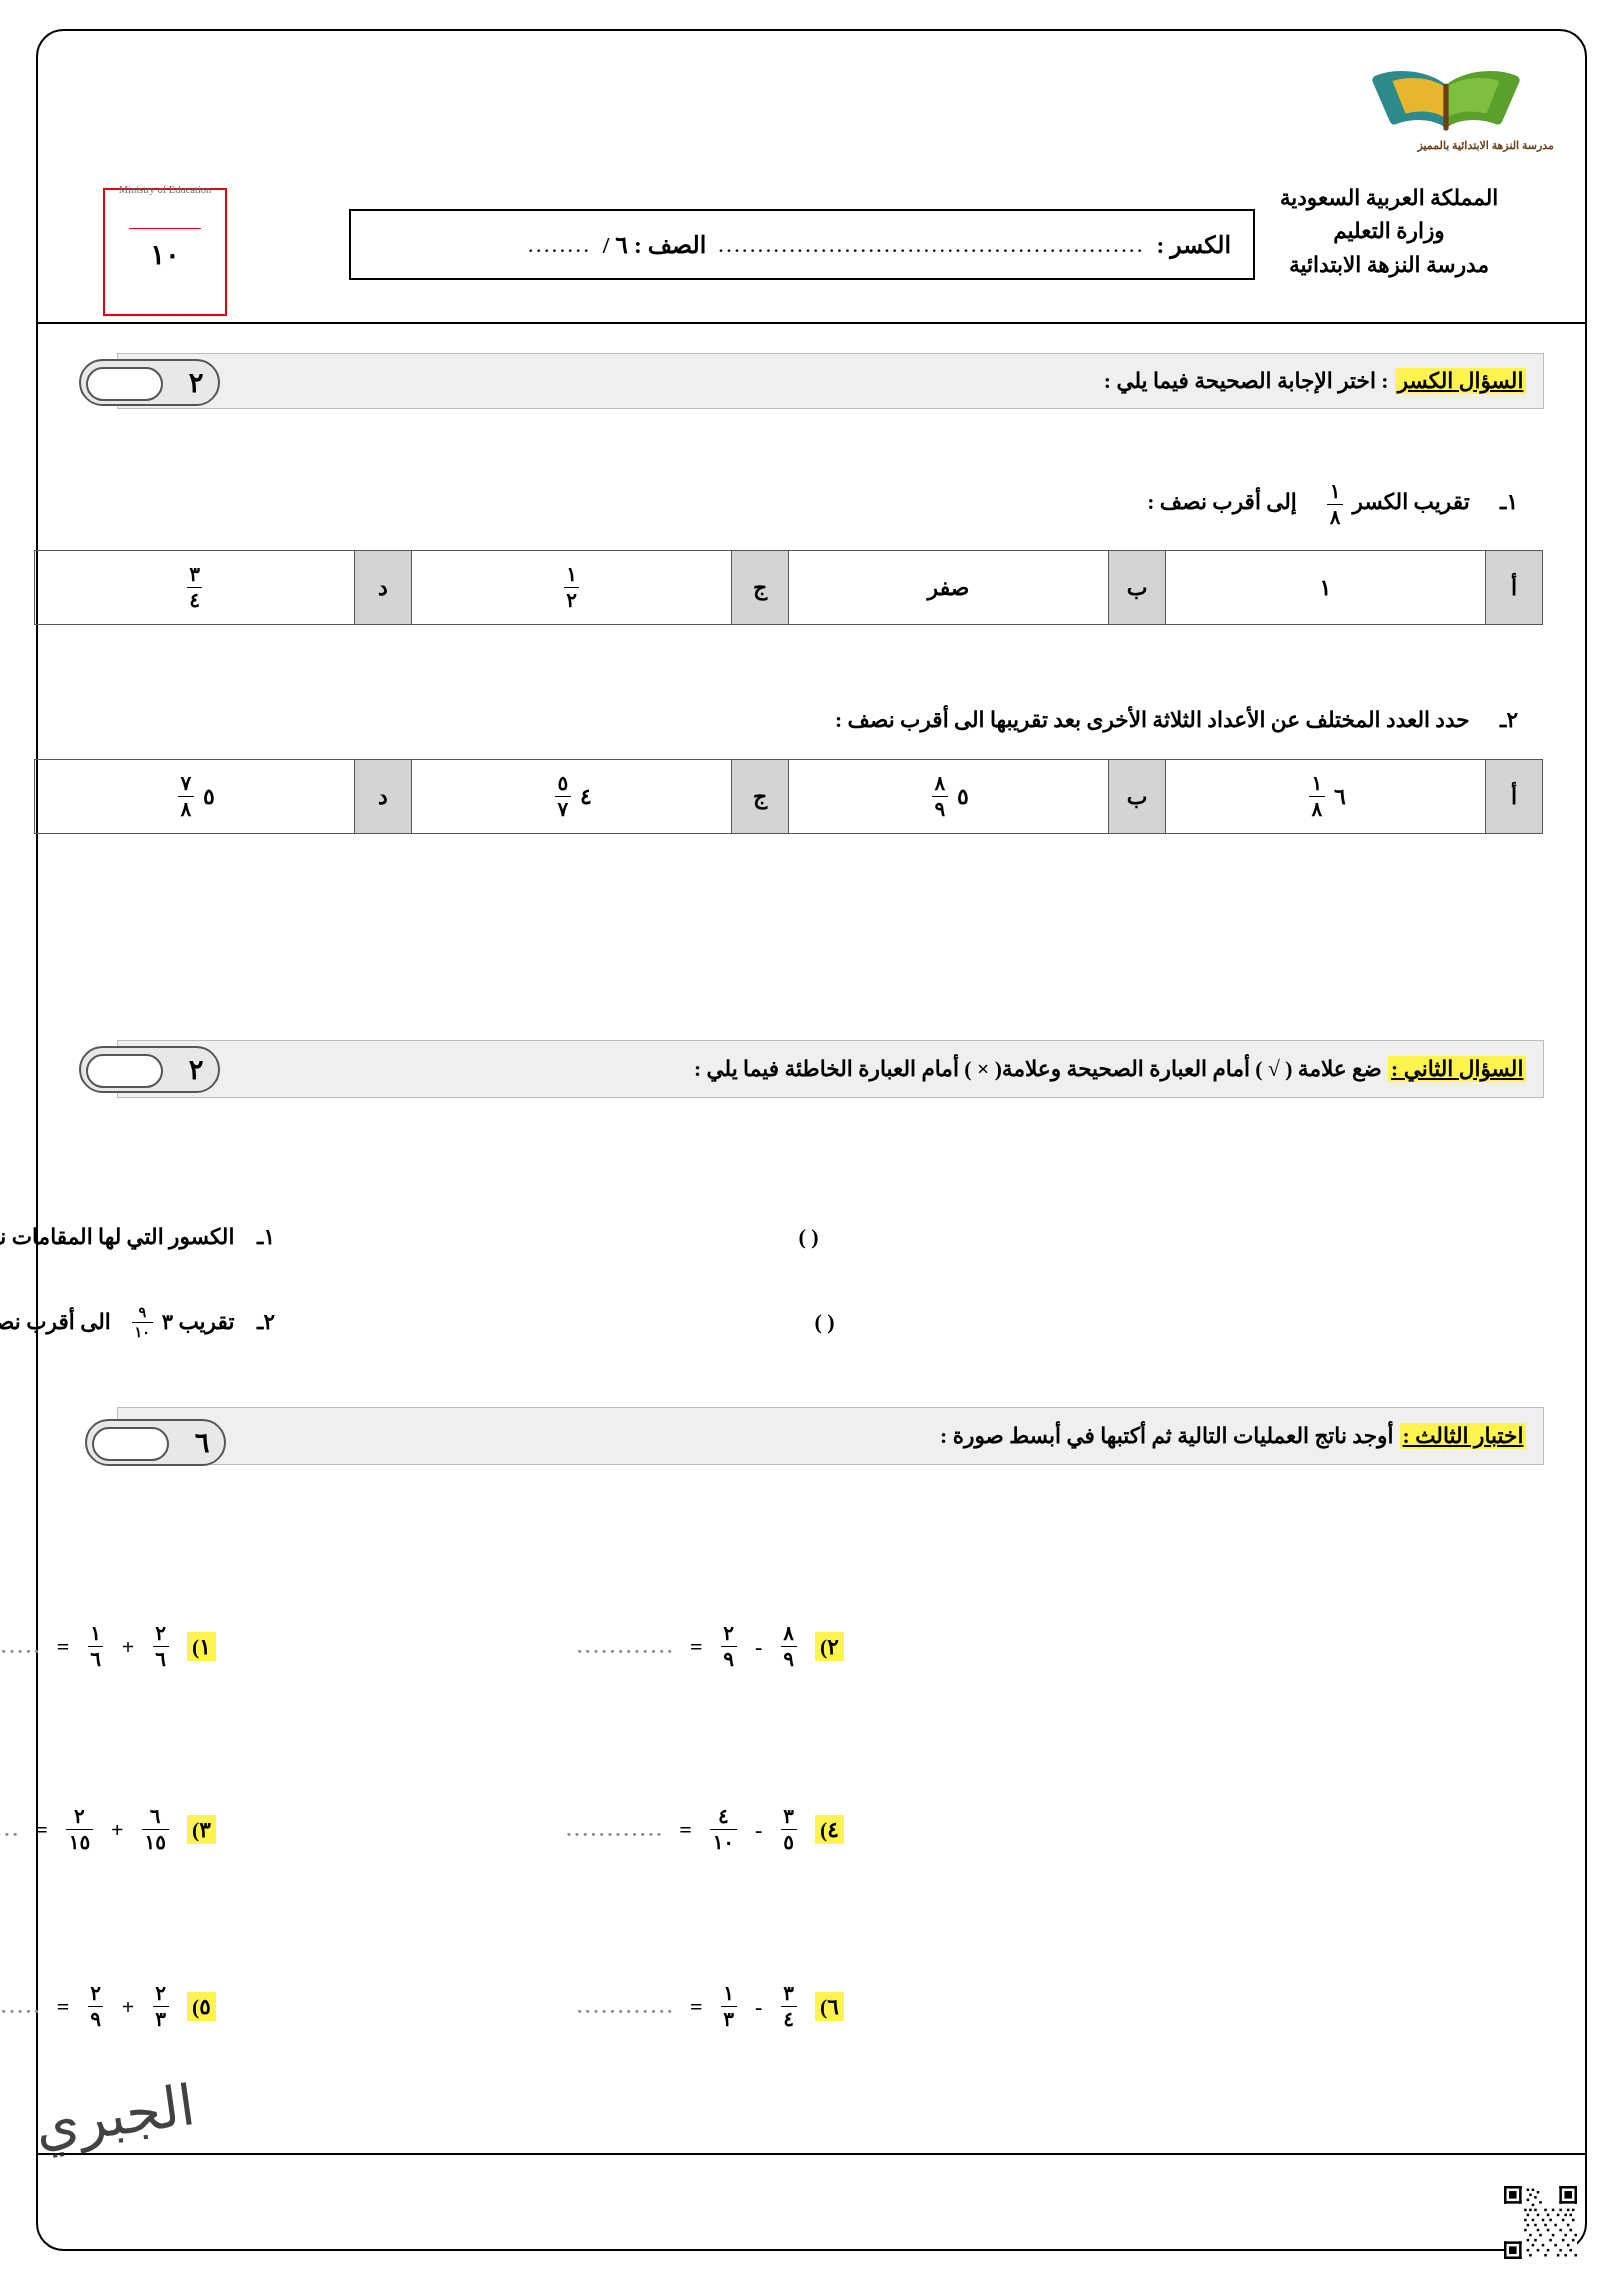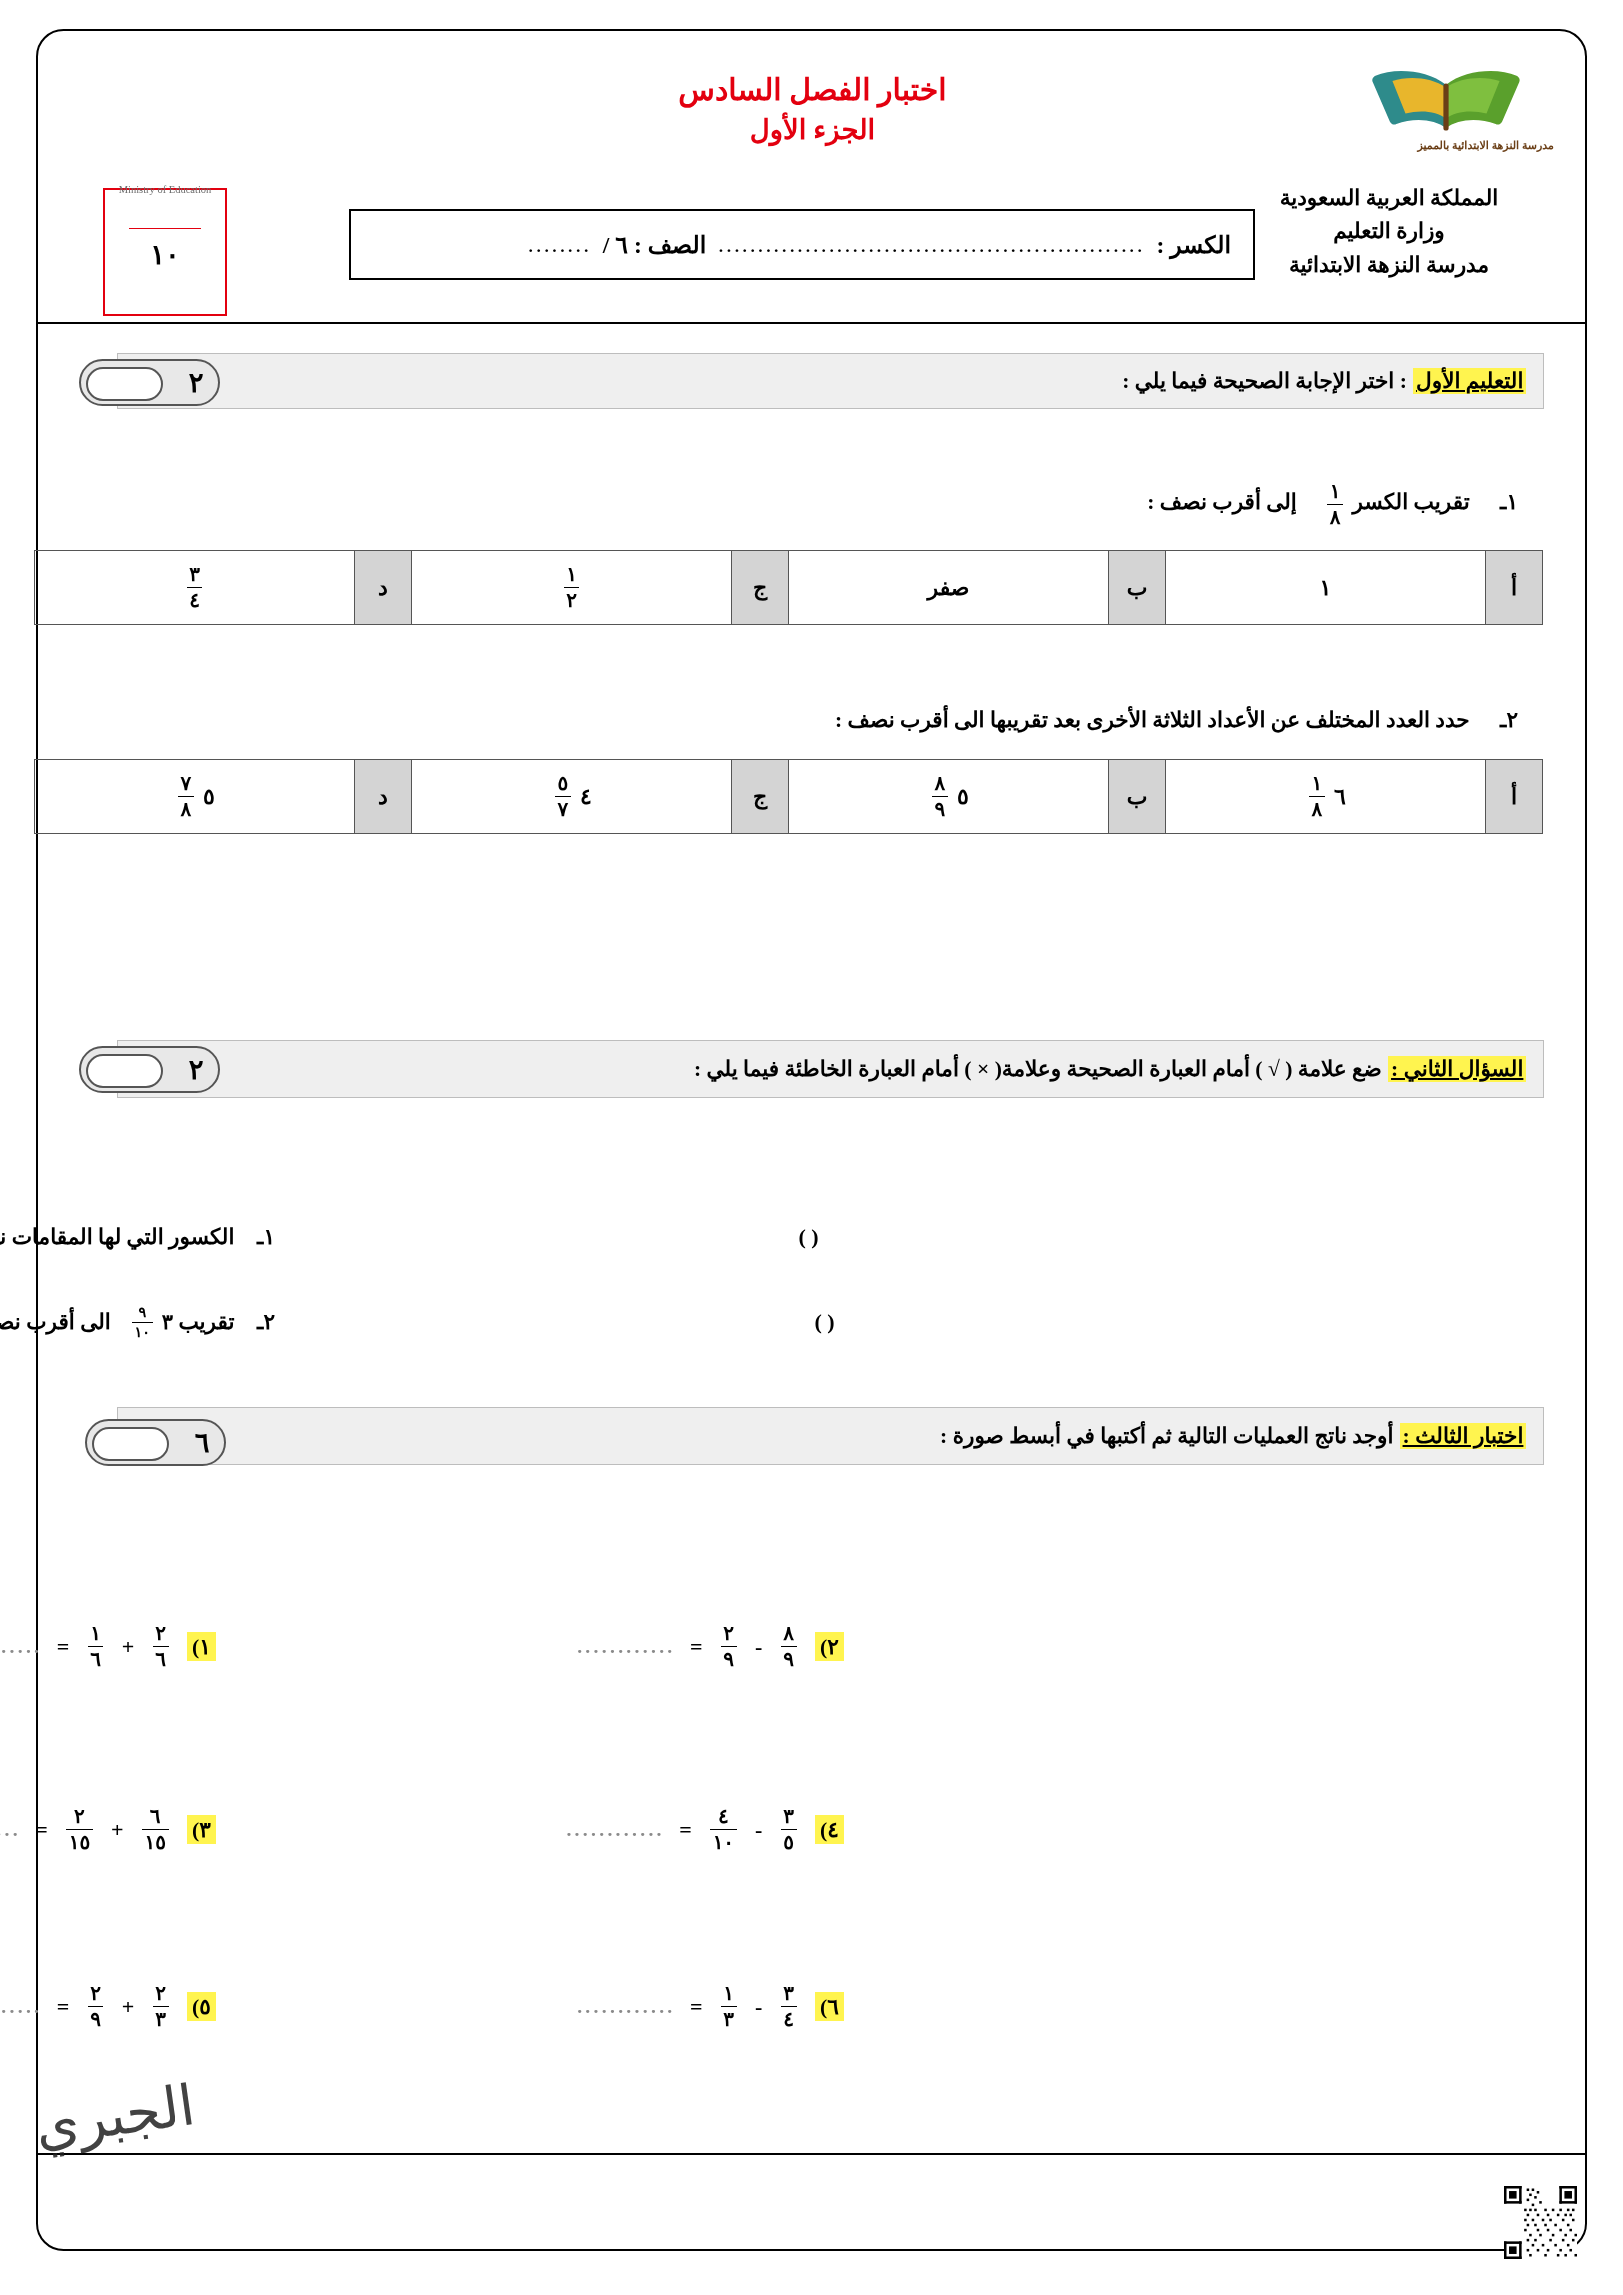--- a/index.html
+++ b/index.html
@@ -333,24 +333,20 @@
 </style>
 </head>
 <body>
 
 <div class="page">
 
   <div class="frame"></div>
 
   <div class="header">
 
-    <div class="title-block">
-      <div class="title-line1">اختبار الفصل السادس</div>
-      <div class="title-line2">الجزء الأول</div>
-    </div>
 
     <div class="logo">
       <div class="logo-book">
         <svg width="196" height="71" viewBox="0 0 300 108" xmlns="http://www.w3.org/2000/svg">
           <path d="M150 30 C120 6, 70 4, 42 16 C38 18, 36 22, 38 26 L64 86 C66 90, 70 92, 74 90 C100 80, 132 82, 150 96 Z" fill="#2e8b8b"></path>
           <path d="M150 30 C180 6, 230 4, 258 16 C262 18, 264 22, 262 26 L236 86 C234 90, 230 92, 226 90 C200 80, 168 82, 150 96 Z" fill="#5aa02c"></path>
           <path d="M150 34 C128 18, 92 16, 68 24 L88 74 C110 68, 136 70, 150 82 Z" fill="#e8b62c"></path>
           <path d="M150 34 C172 18, 208 16, 232 24 L212 74 C190 68, 164 70, 150 82 Z" fill="#7fbf3f"></path>
           <rect x="146" y="28" width="8" height="72" rx="4" fill="#6b3f17"></rect>
         </svg>
@@ -374,21 +370,21 @@
     <div class="mark-box">
       <div class="ministry-mini">Ministry of Education</div>
       <div class="mark-line"></div>
       <div class="mark-num">١٠</div>
     </div>
 
   </div>
   <div class="header-rule"></div>
 
   <div class="q-band" style="right:79px; top:353px; width:1427px; height:56px;">
-    <span class="q-label">التعليم الأول</span>
+    <span class="q-label">السؤال الكسر</span>
     <span class="q-text">: اختر الإجابة الصحيحة فيما يلي :</span>
   </div>
   <div class="score-pill" style="left:79px; top:359px;">
     <div class="inner"></div>
     <div class="num">٢</div>
   </div>
 
   <div class="abs" style="right:105px; top:481px;">
     <span>١ـ</span>
     <span style="display:inline-block;width:19.6px"></span>

